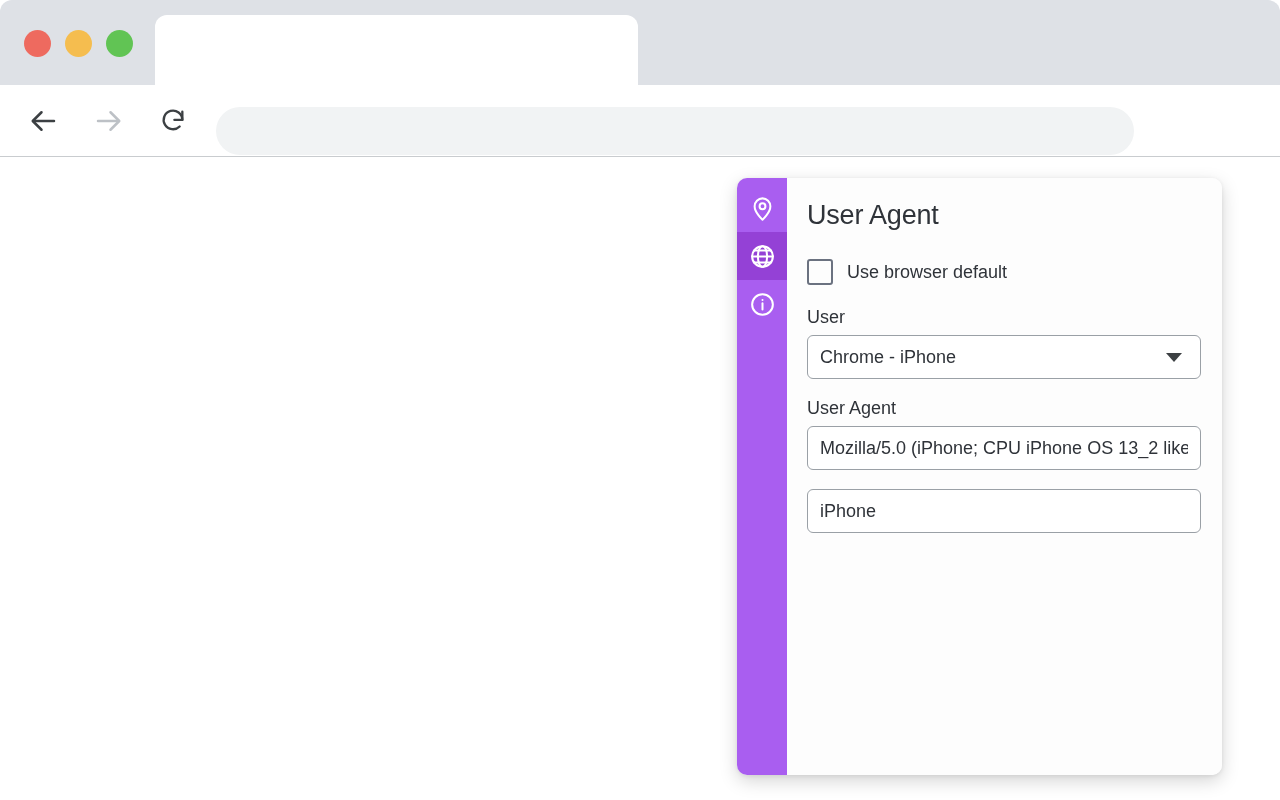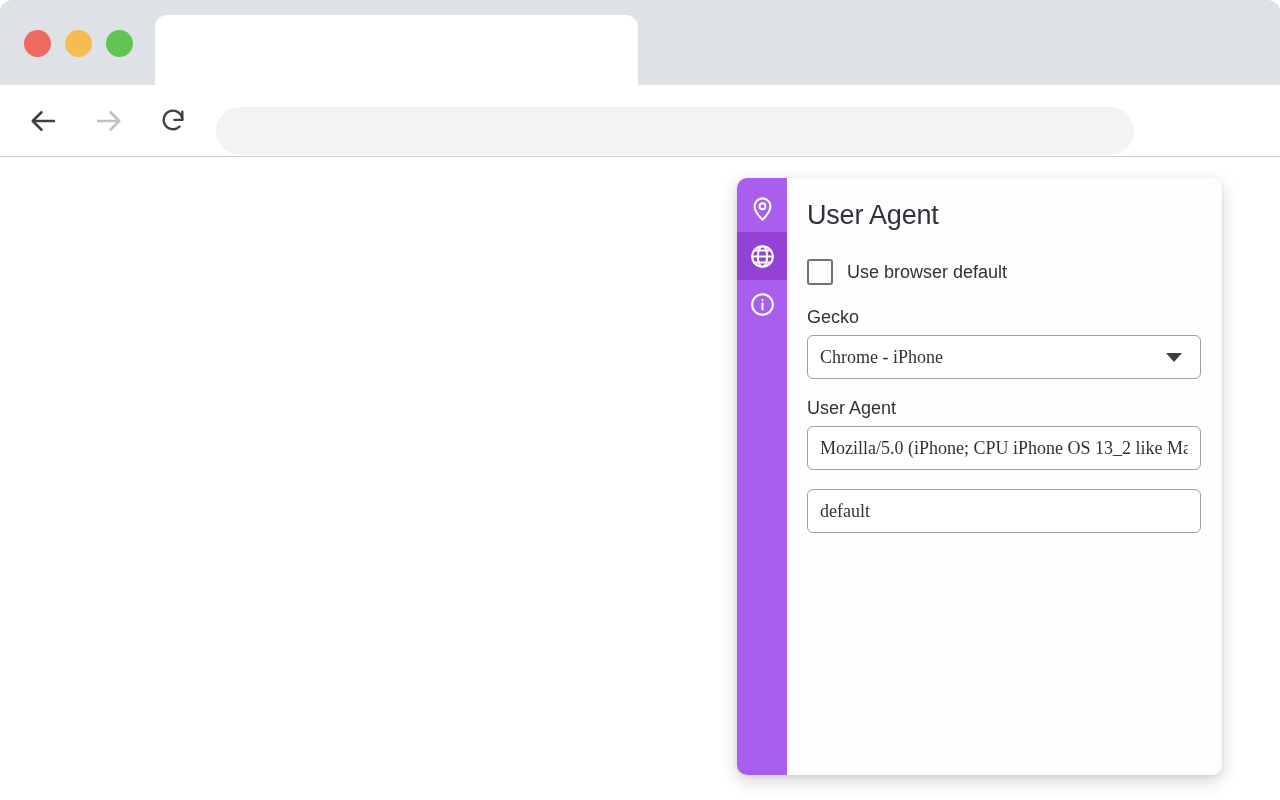--- a/index.html
+++ b/index.html
@@ -200,21 +200,20 @@
     border-radius: 6px;
     background: #ffffff;
     display: flex;
     align-items: center;
     padding: 0 12px;
     font-size: 18px;
     color: #2f3339;
     position: relative;
     overflow: hidden;
     white-space: nowrap;
-    font-family: Liberation Serif, serif;
   }
 
   .select-box .sel-text {
     flex: 1 1 auto;
     overflow: hidden;
     text-overflow: clip;
     white-space: nowrap;
   }
 
   .caret {
@@ -325,36 +324,36 @@
     <div class="popup-body">
 
       <div class="panel-title">User Agent</div>
 
       <div class="checkbox-row">
         <span class="checkbox-box"></span>
         <span class="checkbox-label">Use browser default</span>
       </div>
 
       <div class="field-group">
-        <div class="field-label">Gecko</div>
+        <div class="field-label">User</div>
         <div class="select-box">
           <span class="sel-text">Chrome - iPhone</span>
           <span class="caret"></span>
         </div>
       </div>
 
       <div class="field-group">
         <div class="field-label">User Agent</div>
         <div class="text-box">
           <span class="tb-text">Mozilla/5.0 (iPhone; CPU iPhone OS 13_2 like Mac OS X) AppleWebKit/605.1.15 (KHTML, like Gecko) CriOS/78.0.3904.84 Mobile/15E148 Safari/604.1</span>
         </div>
       </div>
 
       <div class="field-group">
         <div class="text-box">
-          <span class="tb-text">default</span>
+          <span class="tb-text">iPhone</span>
         </div>
       </div>
 
     </div>
   </div>
 
 </div>
 
 </body></html>

